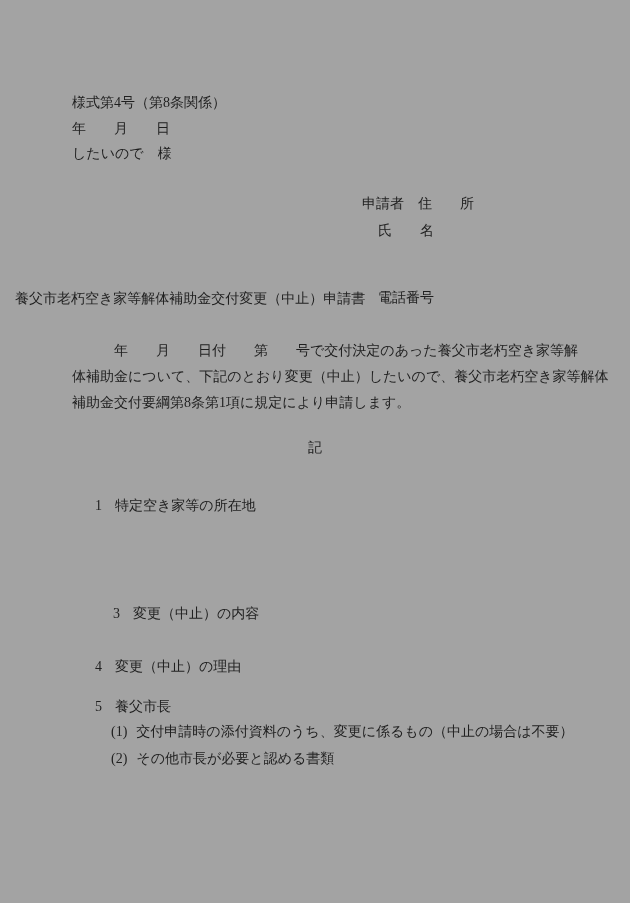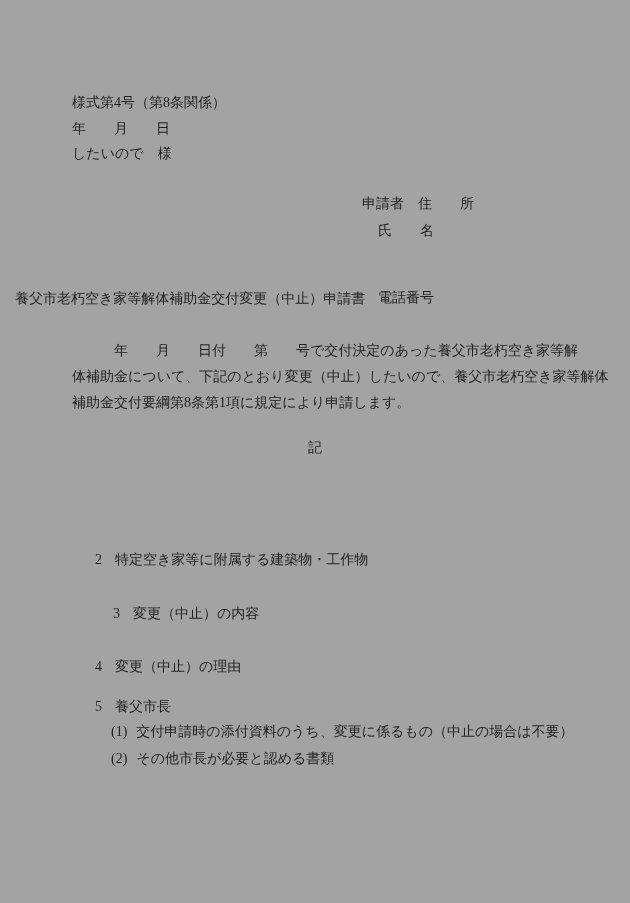--- a/index.html
+++ b/index.html
@@ -65,24 +65,24 @@
   <div class="line applicant-r3">電話番号</div>
 
   <div class="line doc-title">養父市老朽空き家等解体補助金交付変更（中止）申請書</div>
 
   <div class="paragraph">　　　年　　月　　日付　　第　　号で交付決定のあった養父市老朽空き家等解
 体補助金について、下記のとおり変更（中止）したいので、養父市老朽空き家等解体
 補助金交付要綱第8条第1項に規定により申請します。</div>
 
   <div class="line record-marker">記</div>
 
+  <div class="line item-1">
+    <span>1</span><span class="item-text">特定空き家等の所在地</span>
+  </div>
 
-  <div class="line item-2">
-    <span>2</span><span class="item-text">特定空き家等に附属する建築物・工作物</span>
-  </div>
 
   <div class="line item-3">
     <span>3</span><span class="item-text">変更（中止）の内容</span>
   </div>
 
   <div class="line item-4">
     <span>4</span><span class="item-text">変更（中止）の理由</span>
   </div>
 
   <div class="line item-5">

